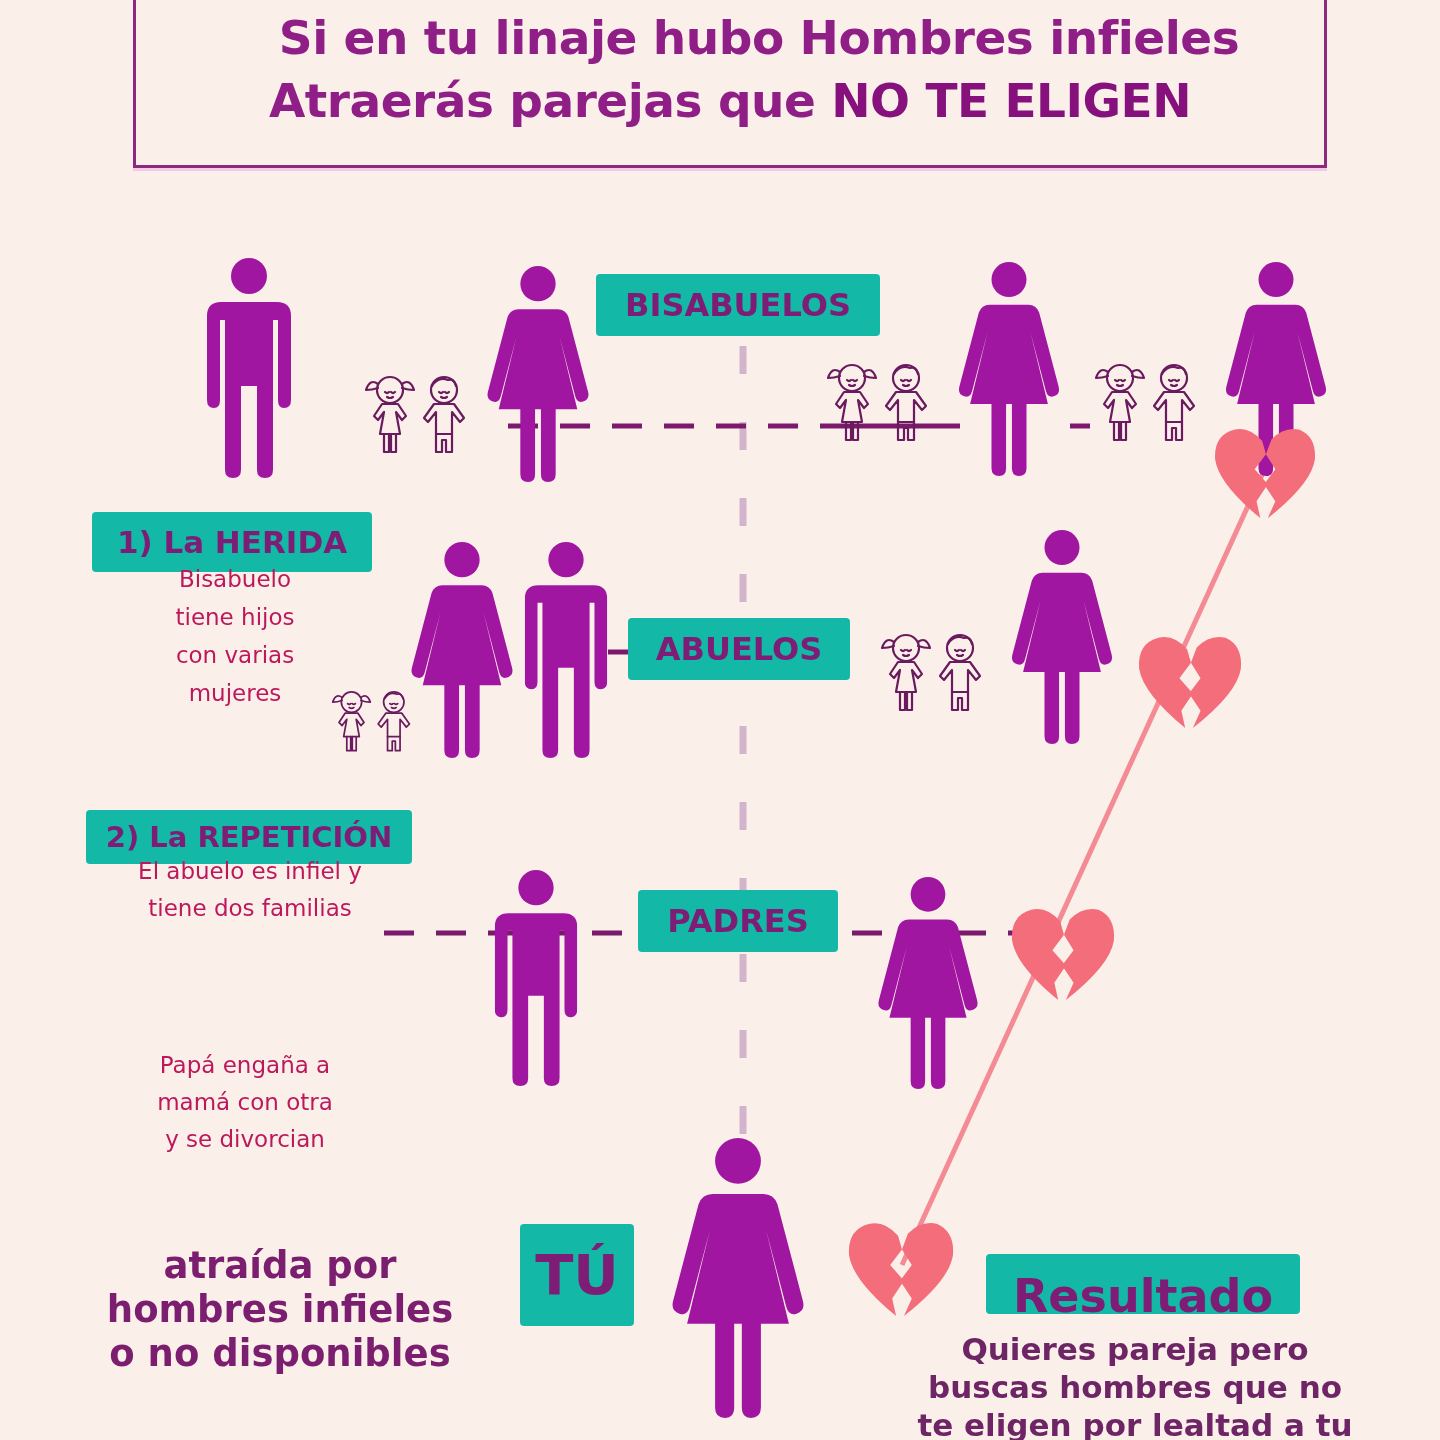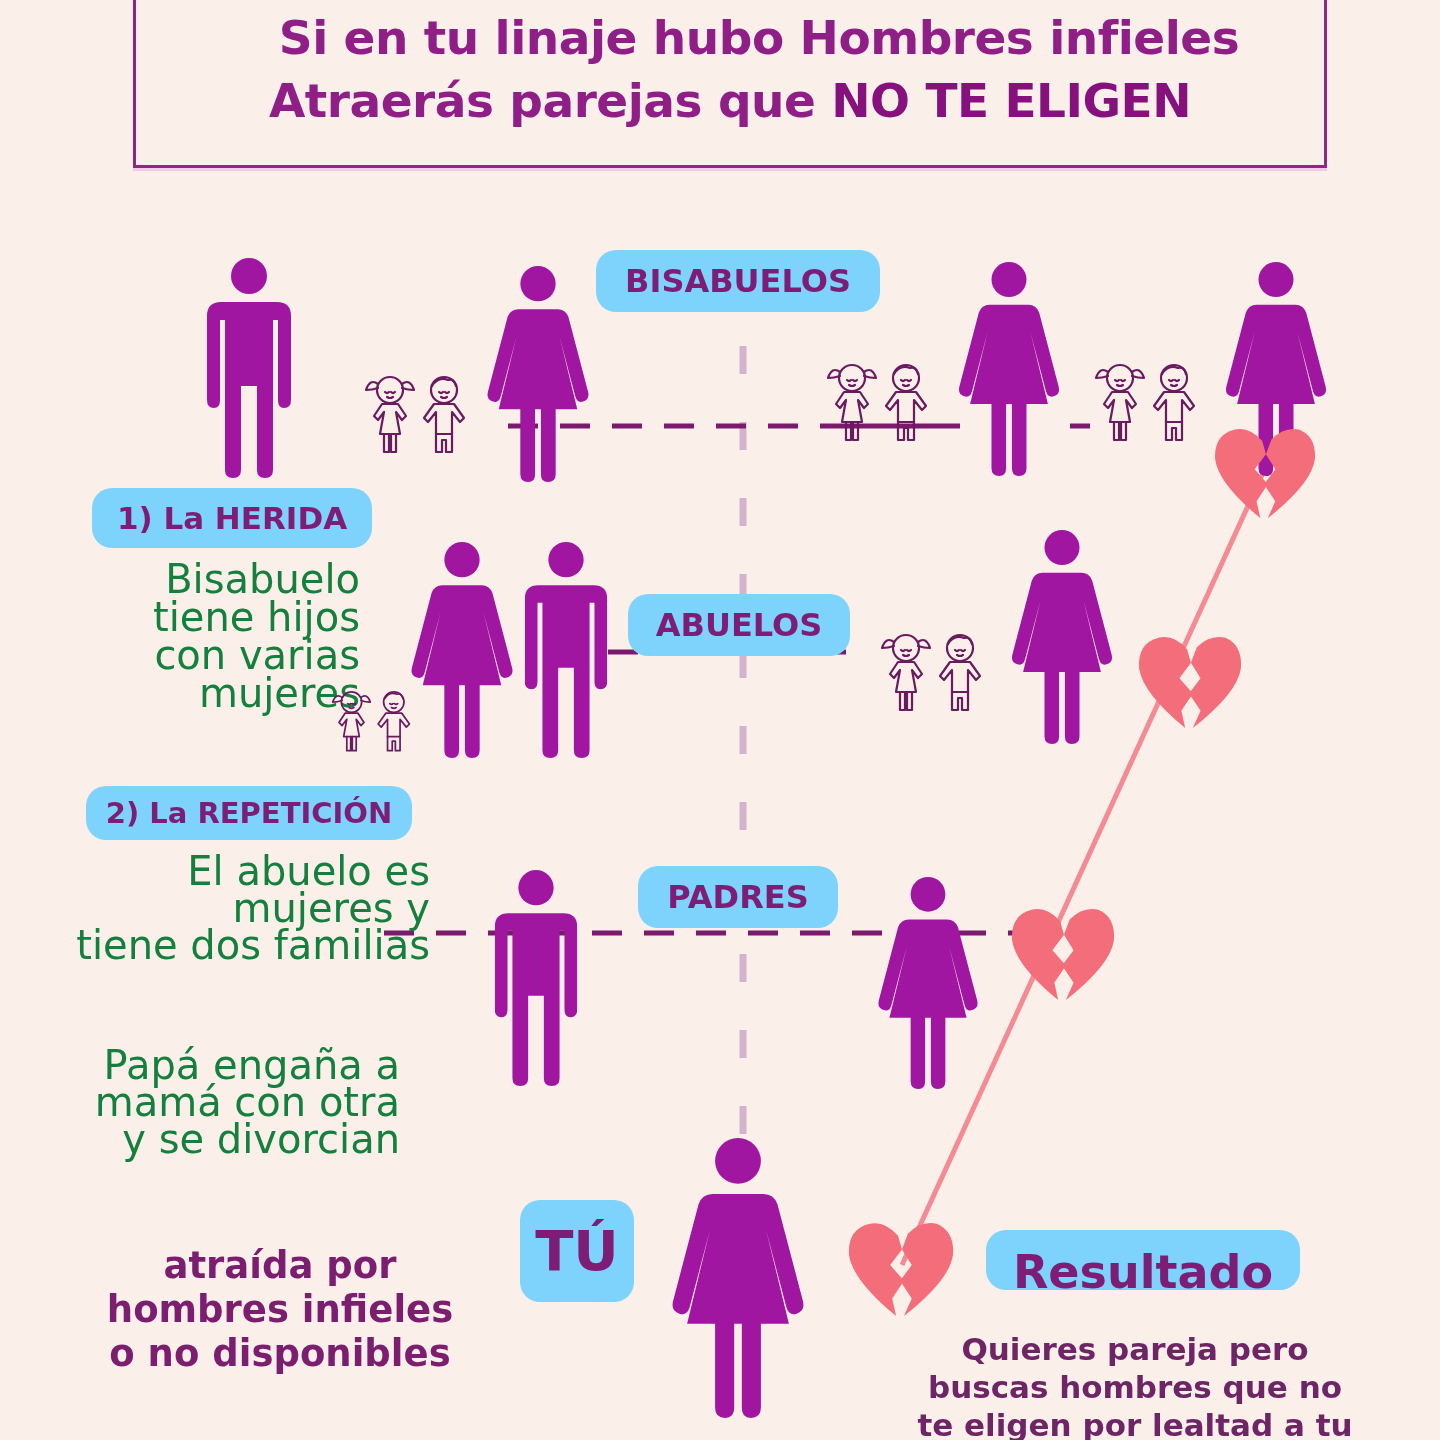--- a/index.html
+++ b/index.html
@@ -16,28 +16,29 @@
   }
   .title-line {
     position:absolute; left:0; width:100%; text-align:center;
     color:#8f1f86; font-weight:bold; font-size:47px; letter-spacing:-0.5px;
   }
   .title-line.l1 { top:17px;padding-left:29px; }
   .title-line.l2 { top:80px; }
   .title-line .strong { color:#86107c; font-weight:700; }
 
   .pill {
-    position:absolute; background:#7dd3fc; border-radius:20px;
+    position:absolute; background:#14b8a6; border-radius:4px;
     color:#7e1d76; font-weight:bold; text-align:center;
     box-sizing:border-box;
+    margin-top:24px;
   }
   .gen-label { font-size:32px; line-height:62px; height:62px; }
   .body-text {
-    position:absolute; text-align:right; color:#15803d;
-    font-size:40px; line-height:38px;
+    position:absolute; text-align:center; color:#be185d;
+    font-size:23px; line-height:38px;
   }
   .bold-text {
     position:absolute; text-align:center; color:#7c1e70;
     font-weight:bold; font-size:37px; line-height:44px;
   }
   svg { position:absolute; overflow:visible; }
   .fig { fill:#a116a0; }
   .kid { fill:none; stroke:#6a1a5e; stroke-width:2.2; stroke-linecap:round; stroke-linejoin:round; }
   .dash { stroke:#7b1a6d; stroke-width:5; stroke-dasharray:30 22; }
   .vdash { stroke:#d4b3cc; stroke-width:7; stroke-dasharray:28 48; }
@@ -143,21 +144,21 @@
   </svg>
 <svg style="left:1010px;top:530px" width="104" height="214" viewBox="0 0 104 220">
     <use href="#woman" class="fig"></use>
   </svg>
 <svg style="left:1136px;top:634px" width="108" height="96" viewBox="0 0 110 100">
     <use href="#bheart" class="heart"></use>
   </svg>
 
 <div class="pill" style="left:86px;top:786px;width:326px;height:54px;line-height:54px;font-size:29px;">2) La REPETICIÓN</div>
 <div class="body-text" style="left:70px;top:853px;width:360px;line-height:37px;">
-  <div>El abuelo es mujeres y</div>
+  <div>El abuelo es infiel y</div>
   <div>tiene dos familias</div>
 </div>
 
 <div class="pill gen-label" style="left:638px;top:866px;width:200px;">PADRES</div>
 <svg style="left:494px;top:870px" width="84" height="216" viewBox="0 0 84 220">
     <use href="#man" class="fig"></use>
   </svg>
 <svg style="left:876px;top:877px" width="104" height="212" viewBox="0 0 104 220">
     <use href="#woman" class="fig"></use>
   </svg>

